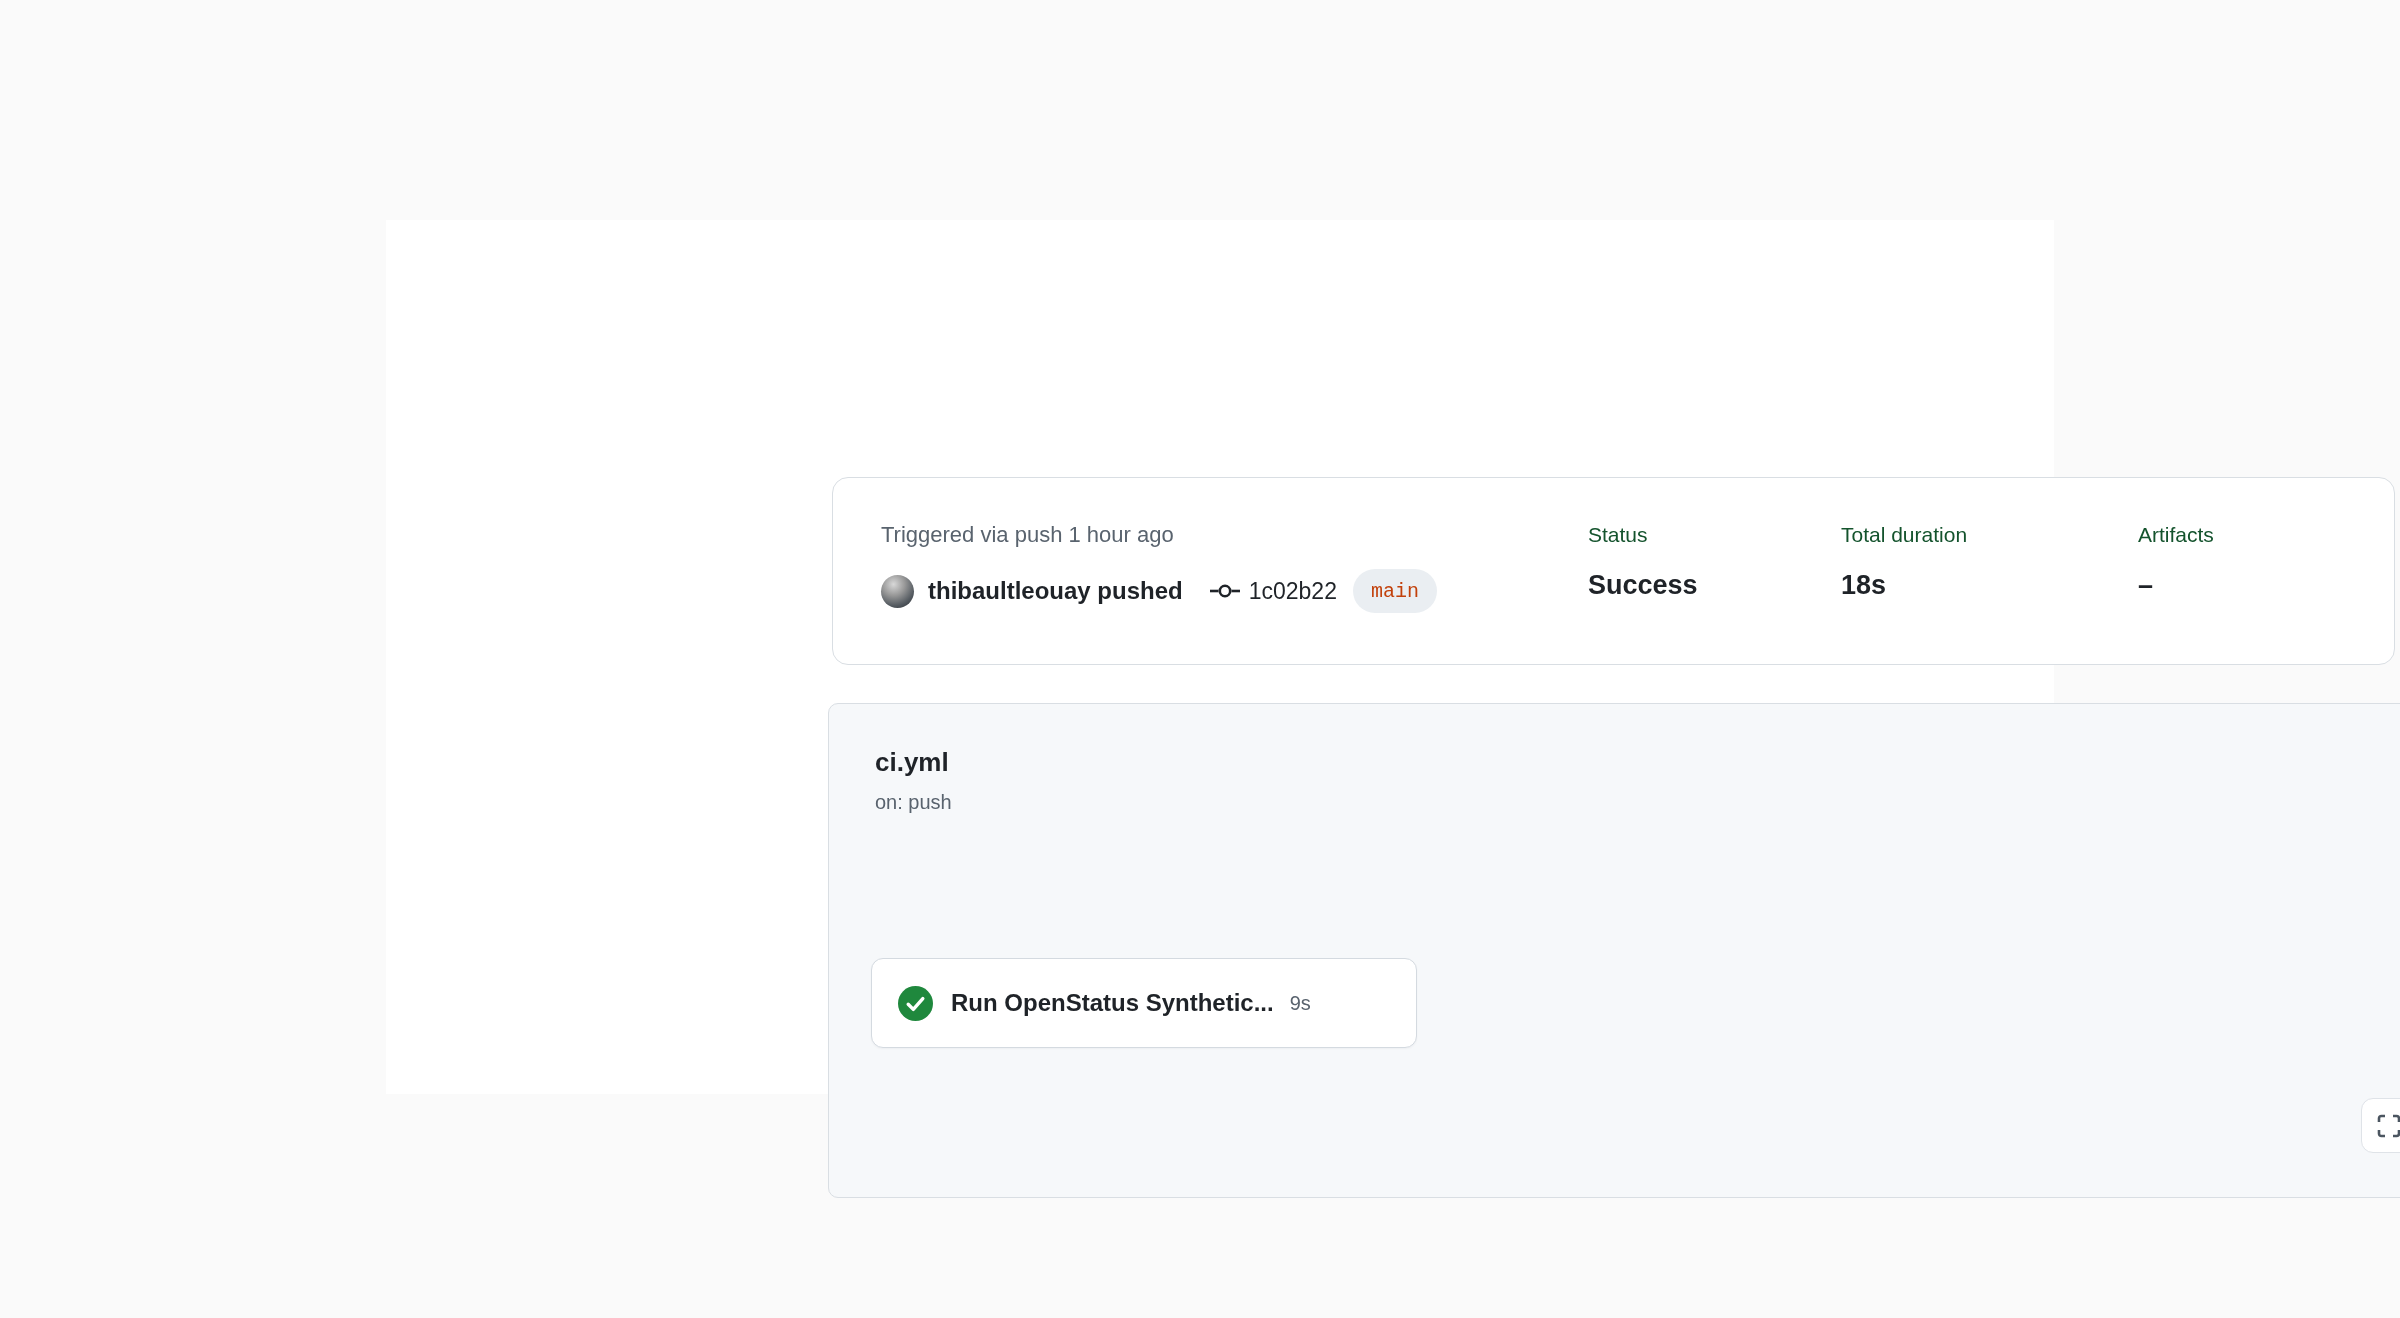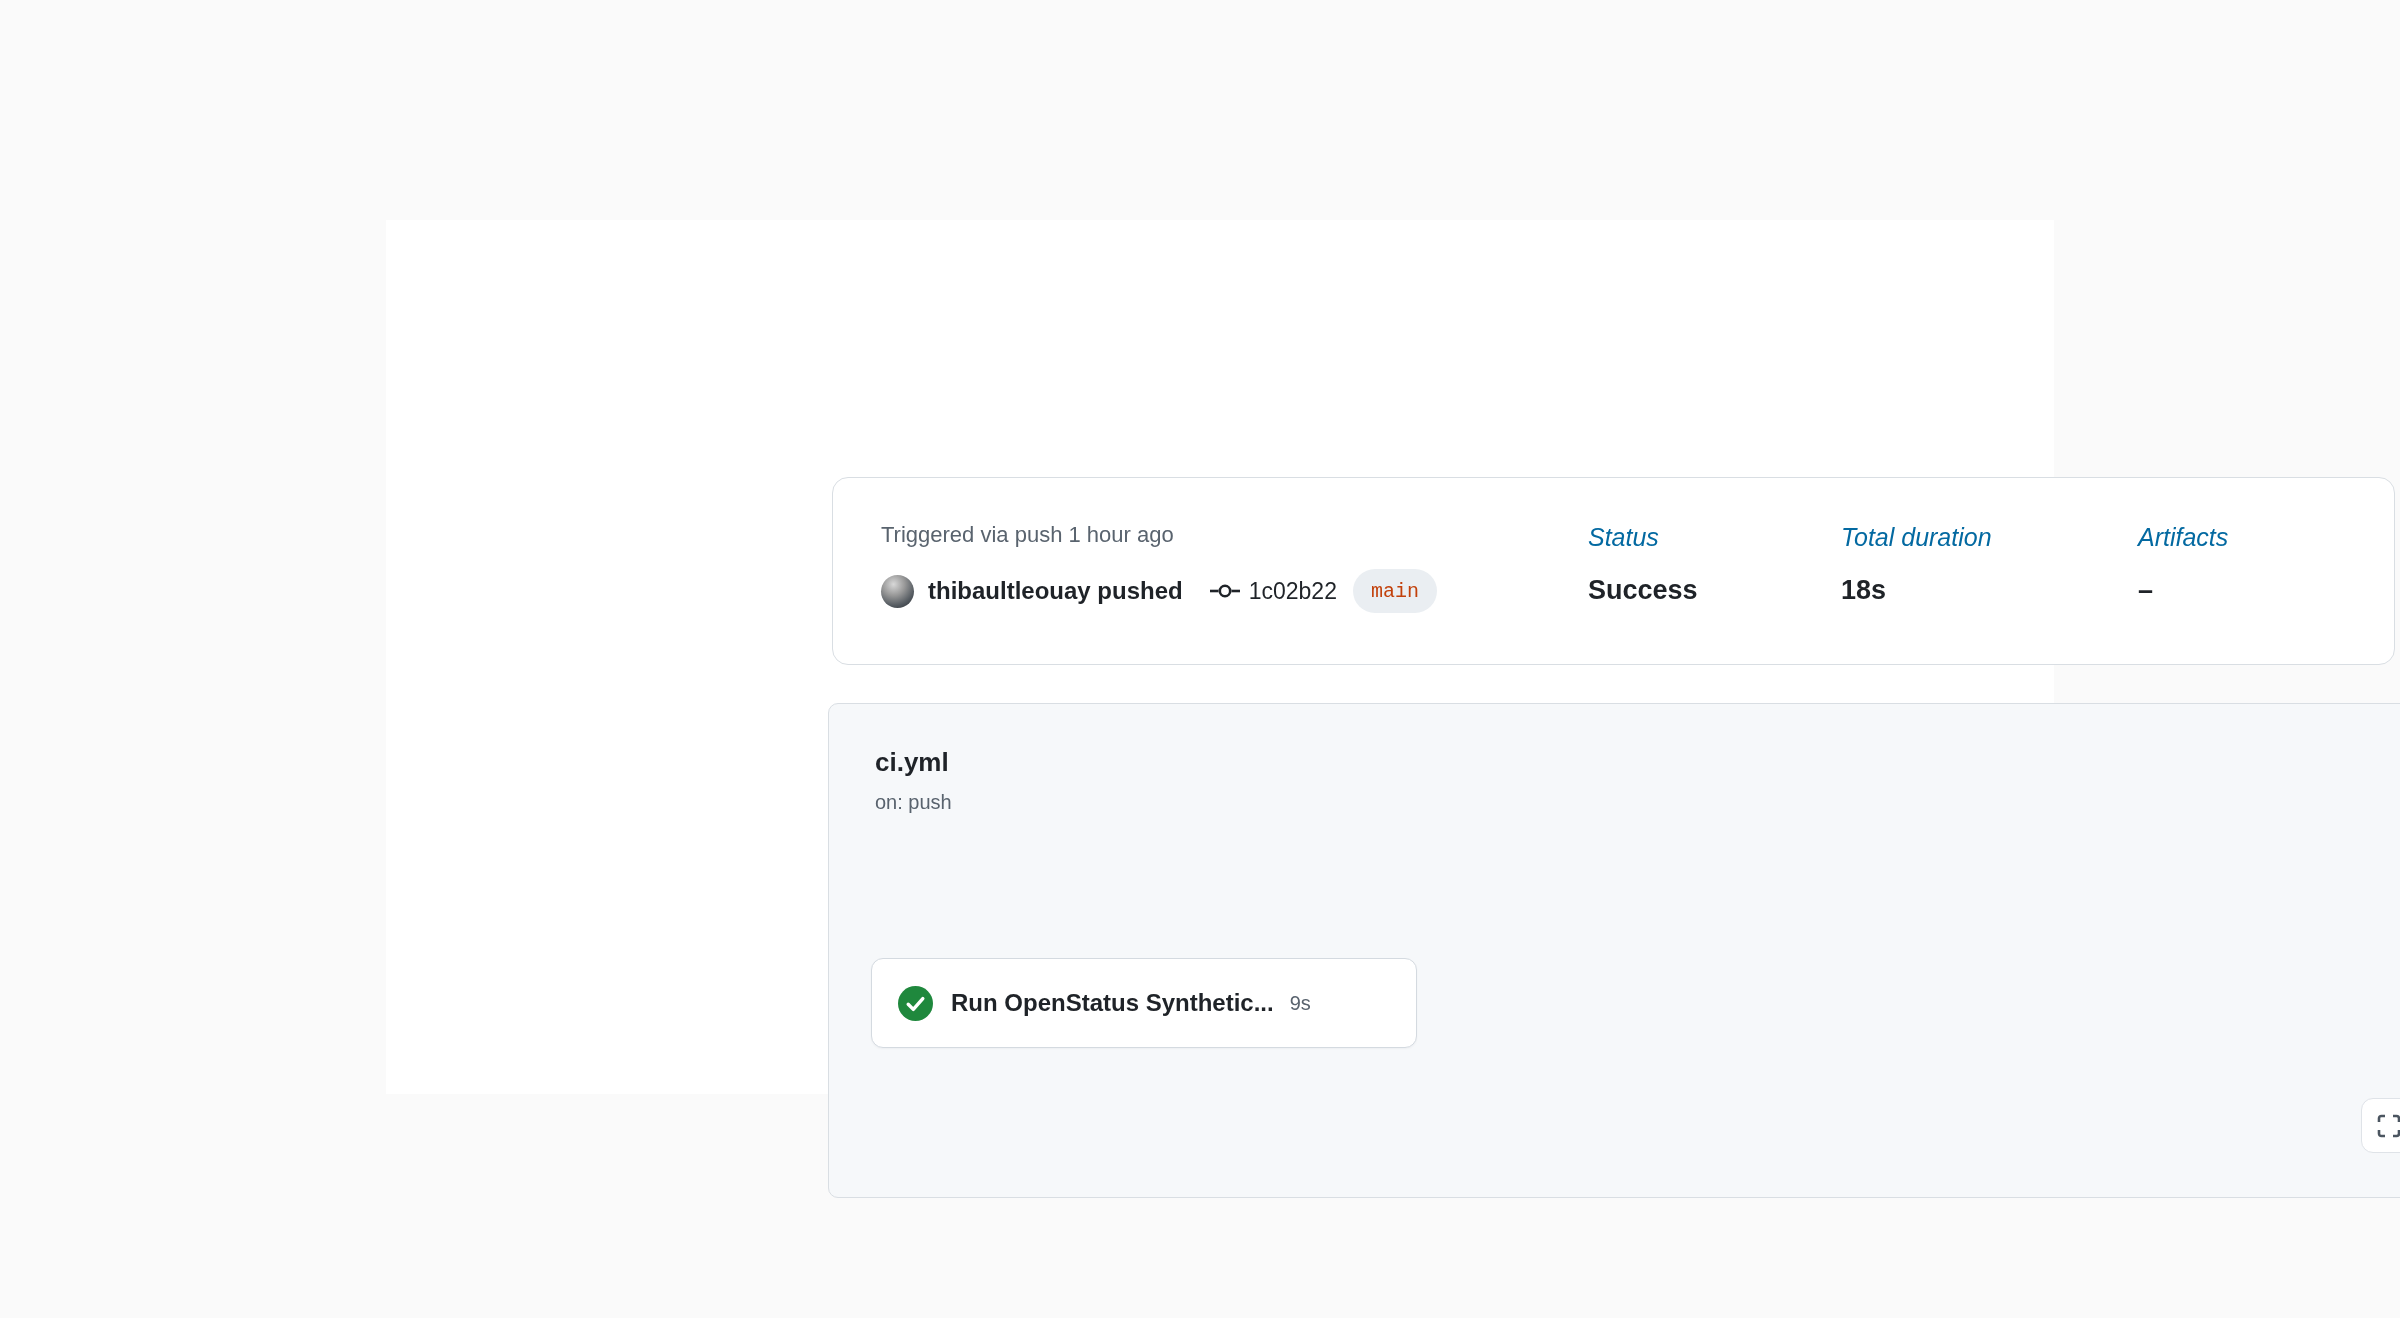--- a/index.html
+++ b/index.html
@@ -95,24 +95,23 @@
     color: #c2410c;
     cursor: pointer;
   }
 
   .stat-col { position: absolute; top: 44px; }
   .stat-col.status   { left: 755px; }
   .stat-col.duration { left: 1008px; }
   .stat-col.artifacts{ left: 1305px; }
 
   .stat-label {
-    font-size: 25px;
-    color: #0369a1;
+    font-size: 21px;
+    color: #14532d;
     line-height: 1.2;
-    font-style: italic;
   }
 
   .stat-value {
     margin-top: 22px;
     font-size: 27px;
     font-weight: 700;
     color: #1f2328;
     line-height: 1.2;
   }
 

